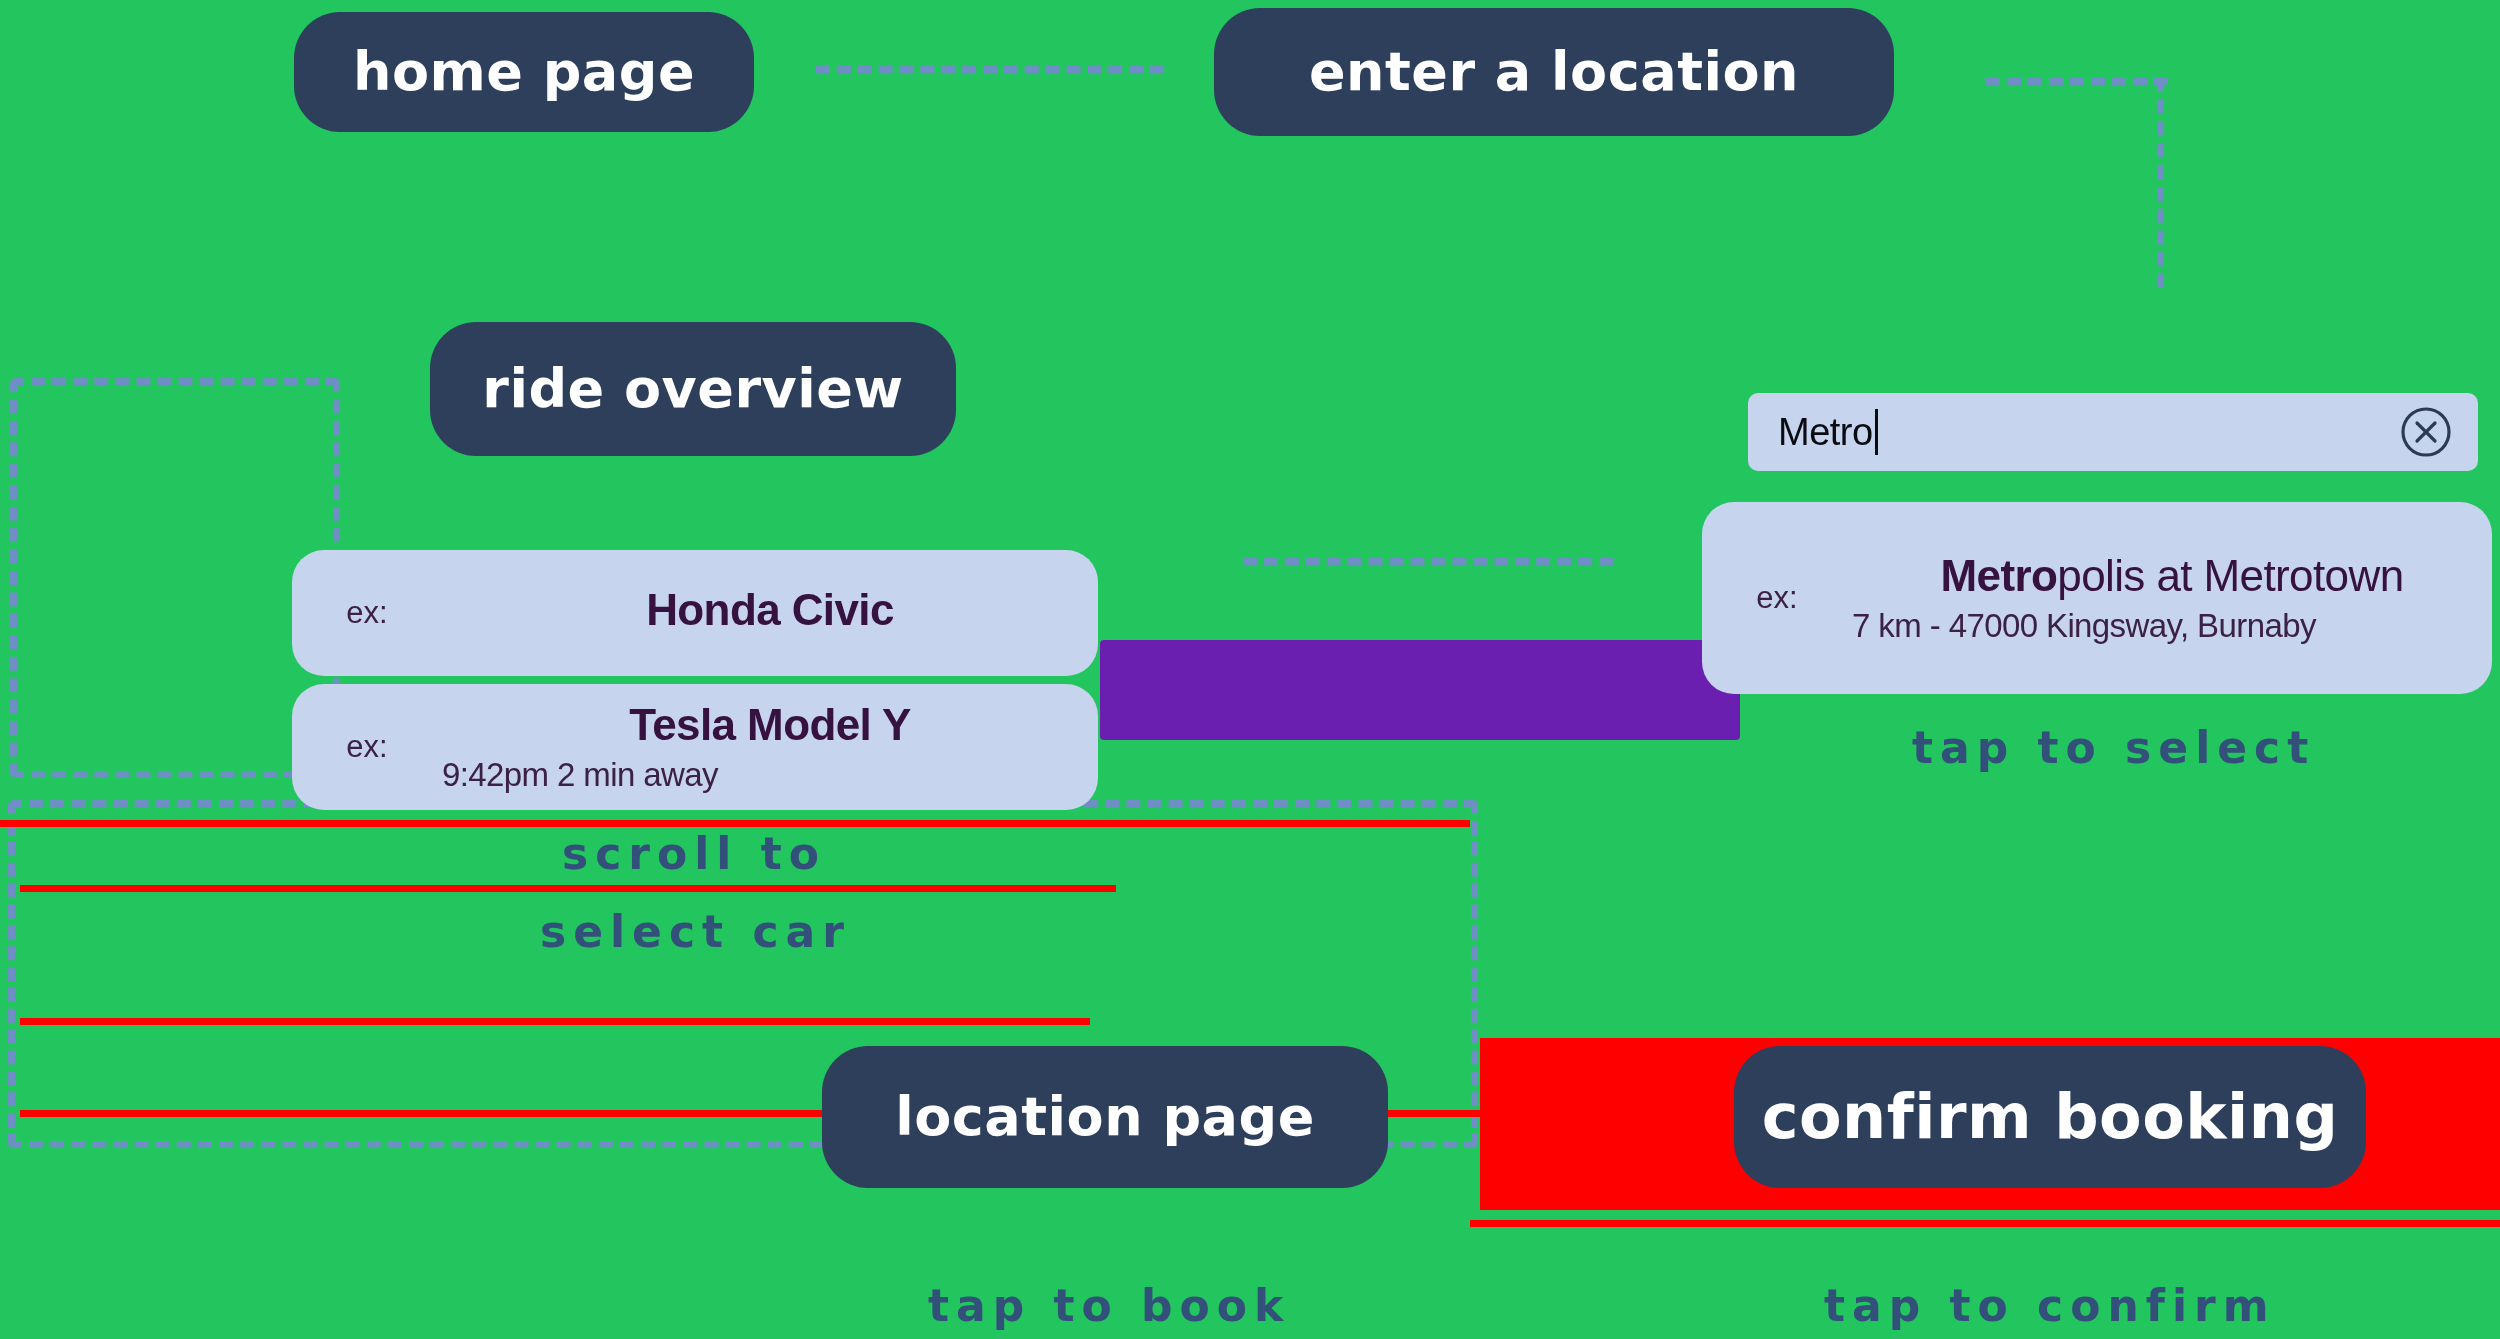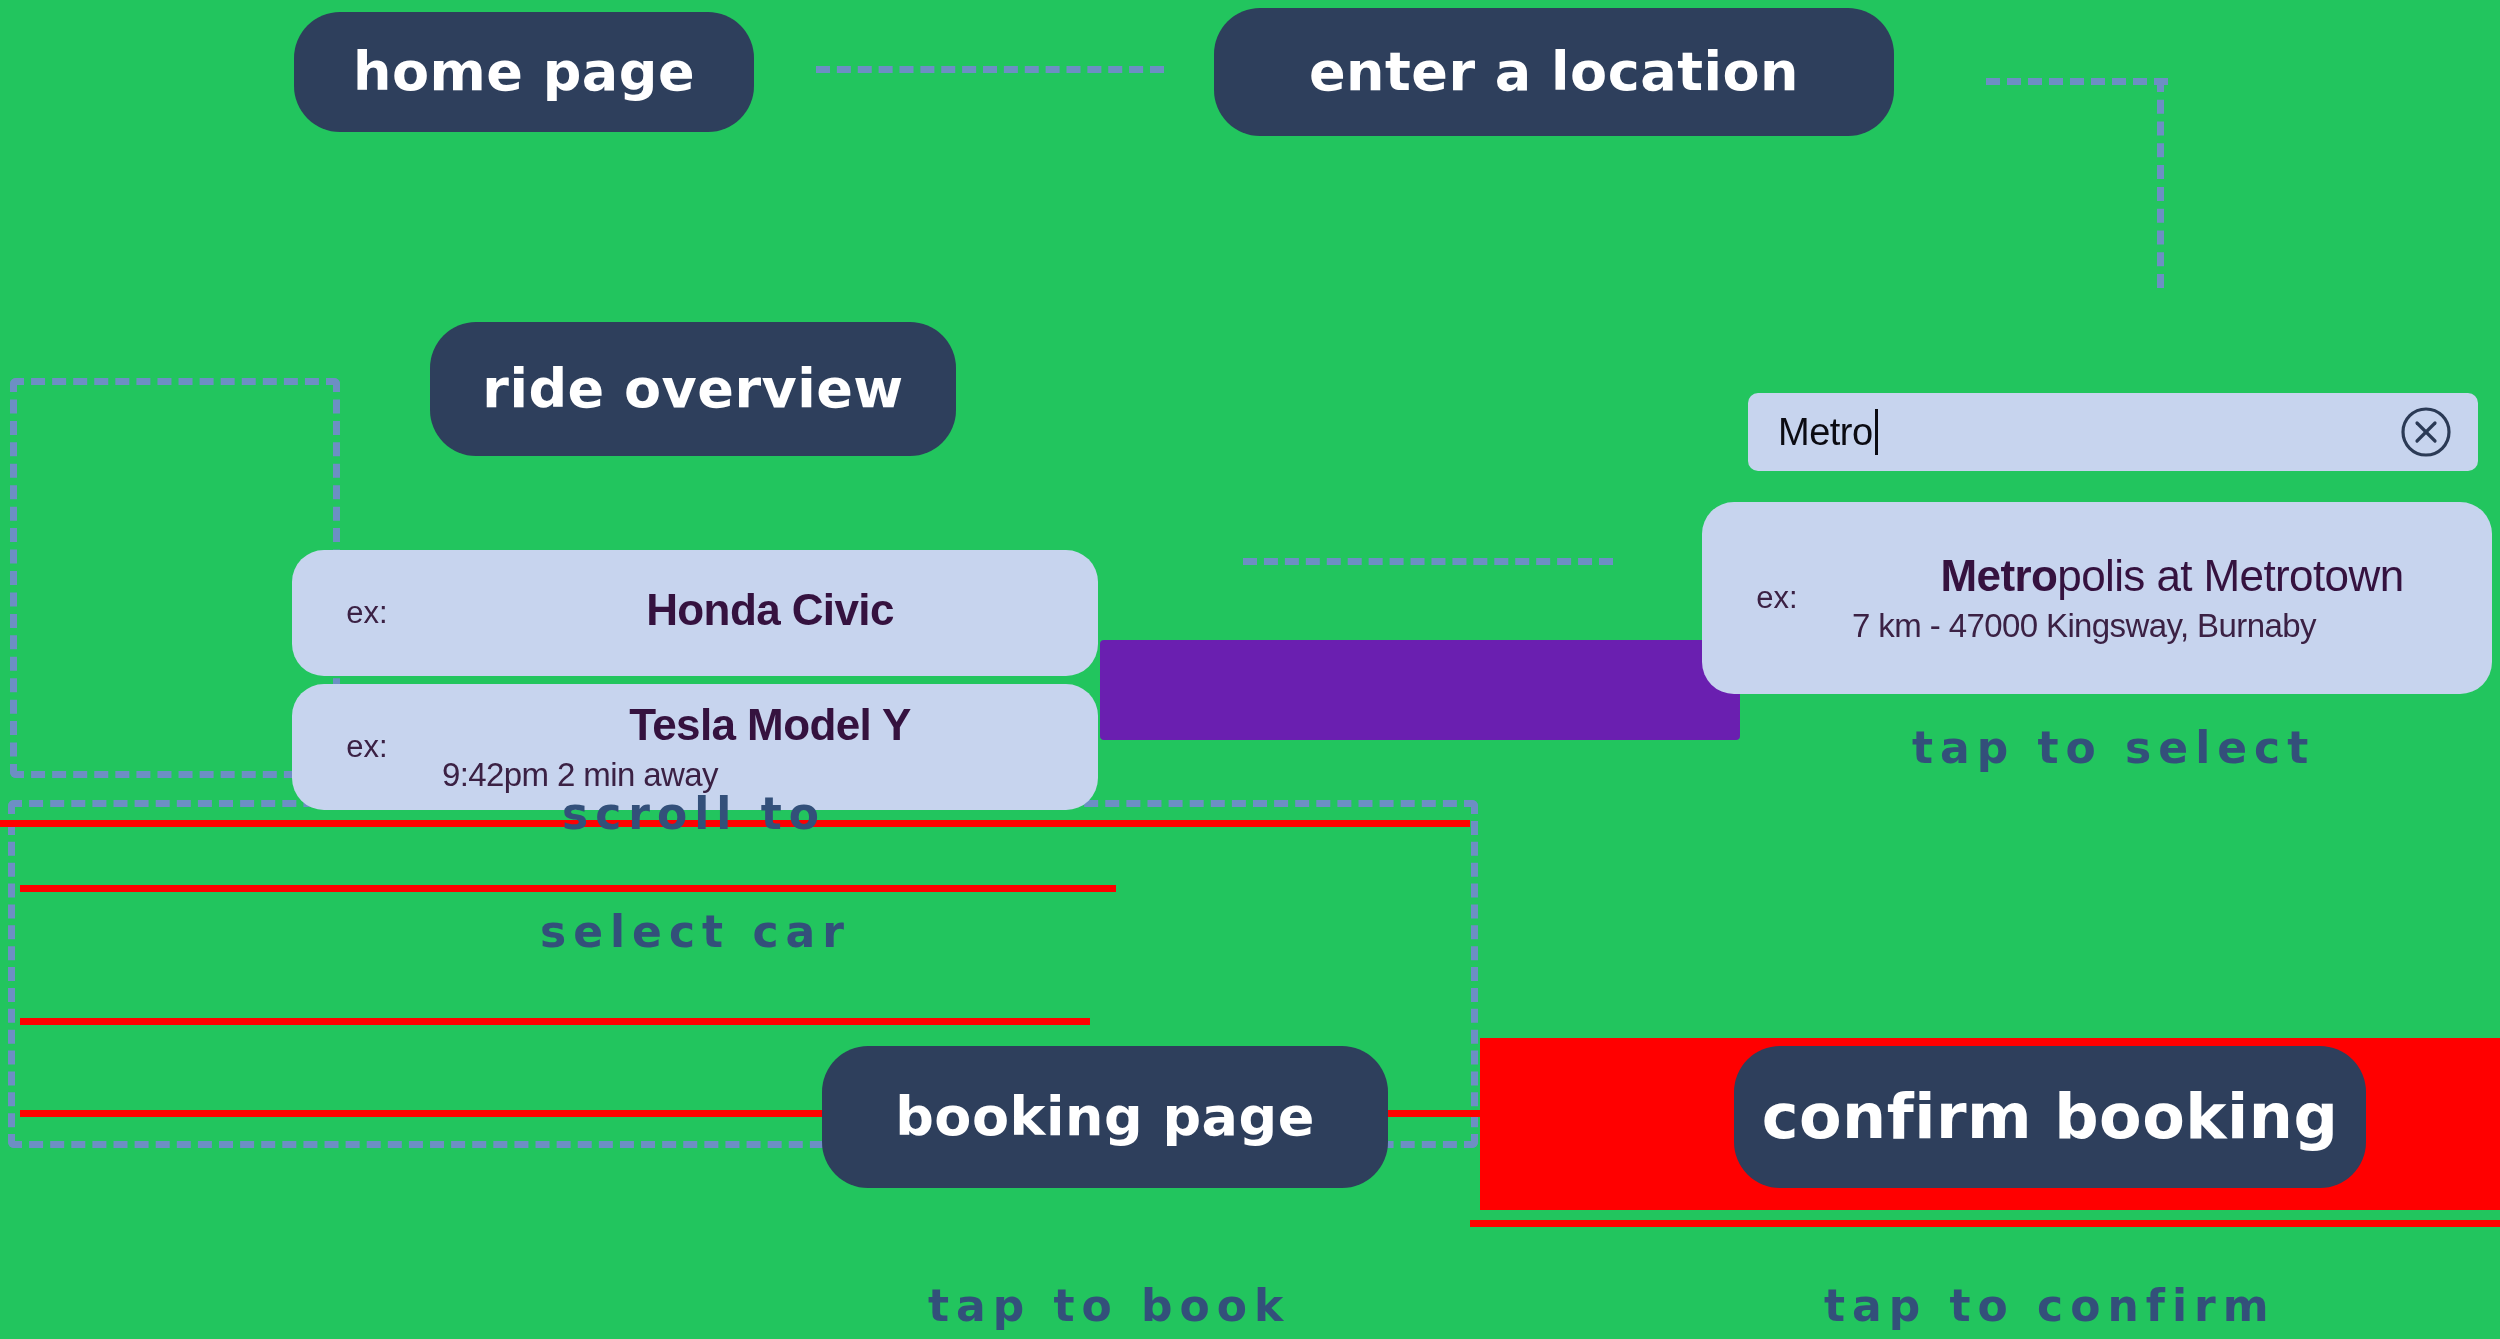--- a/index.html
+++ b/index.html
@@ -171,21 +171,21 @@
 
   <div class="pill" style="left:1214px; top:8px; width:680px; height:128px; font-size:54px;">
     <span>enter a location</span>
   </div>
 
   <div class="pill" style="left:430px; top:322px; width:526px; height:134px; font-size:54px;">
     <span>ride overview</span>
   </div>
 
   <div class="pill" style="left:822px; top:1046px; width:566px; height:142px; font-size:54px;">
-    <span>booking page</span>
+    <span>location page</span>
   </div>
 
   <div class="pill" style="left:1734px; top:1046px; width:632px; height:142px; font-size:62px;">
     <span>confirm booking</span>
   </div>
 
   <div id="search-field" style="left:1748px; top:393px; width:730px; height:78px;">
     <div class="value">
       <span>Metro</span><span class="caret"></span>
     </div>
@@ -216,19 +216,19 @@
   </div>
 
   <div class="card" style="left:292px; top:684px; width:806px; height:126px;">
     <div class="ex">ex:</div>
     <div class="body">
       <div class="title">Tesla Model Y</div>
       <div class="sub">9:42pm  2 min away</div>
     </div>
   </div>
 
-  <div class="note" style="left:562px; top:788px;text-align:center;">scroll to</div>
+  <div class="note" style="left:562px; top:828px;text-align:center;">scroll to</div>
   <div class="note" style="left:540px; top:906px;">select car</div>
   <div class="note" style="left:1912px; top:722px;">tap to select</div>
   <div class="note" style="left:928px; top:1280px;">tap to book</div>
   <div class="note" style="left:1824px; top:1280px;">tap to confirm</div>
 
 </div>
 
 </body></html>

